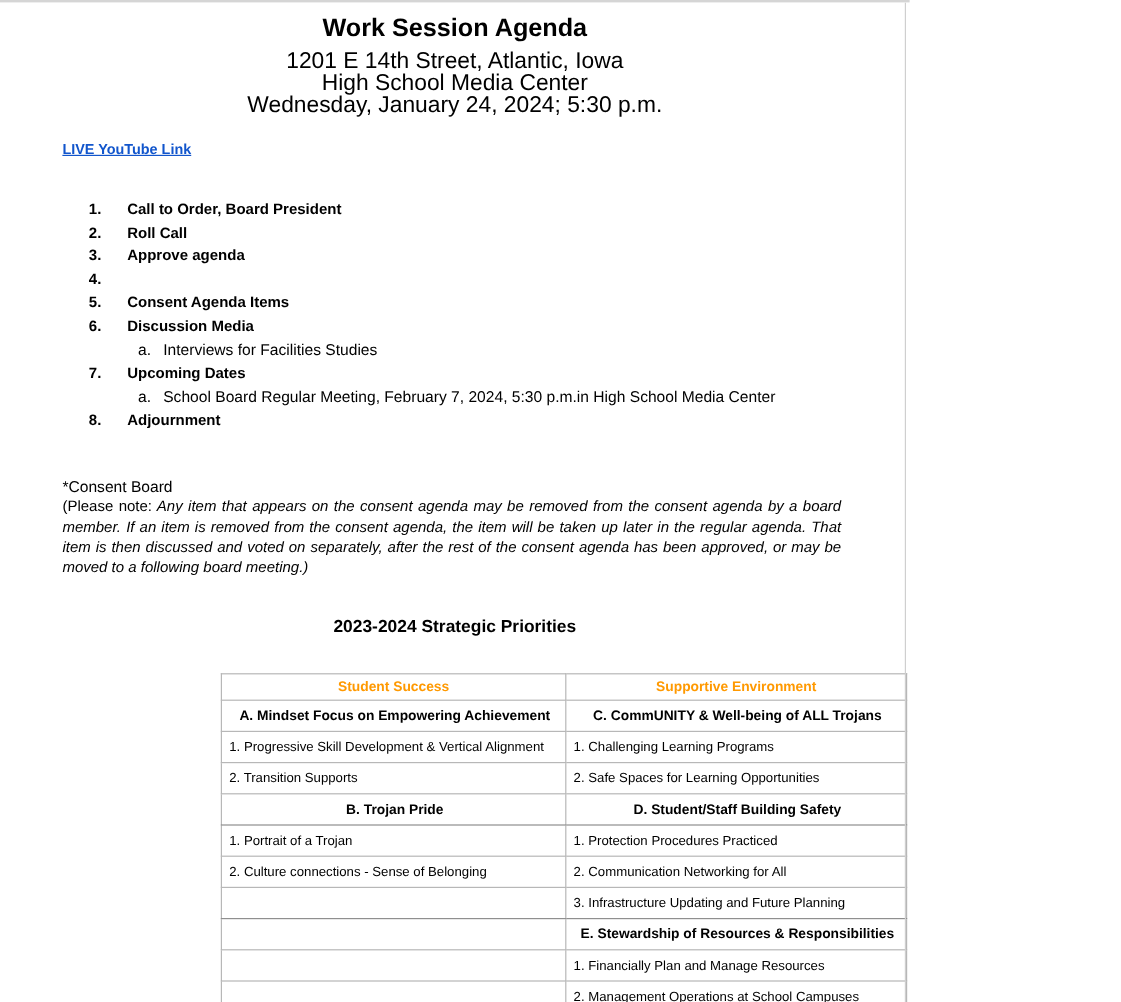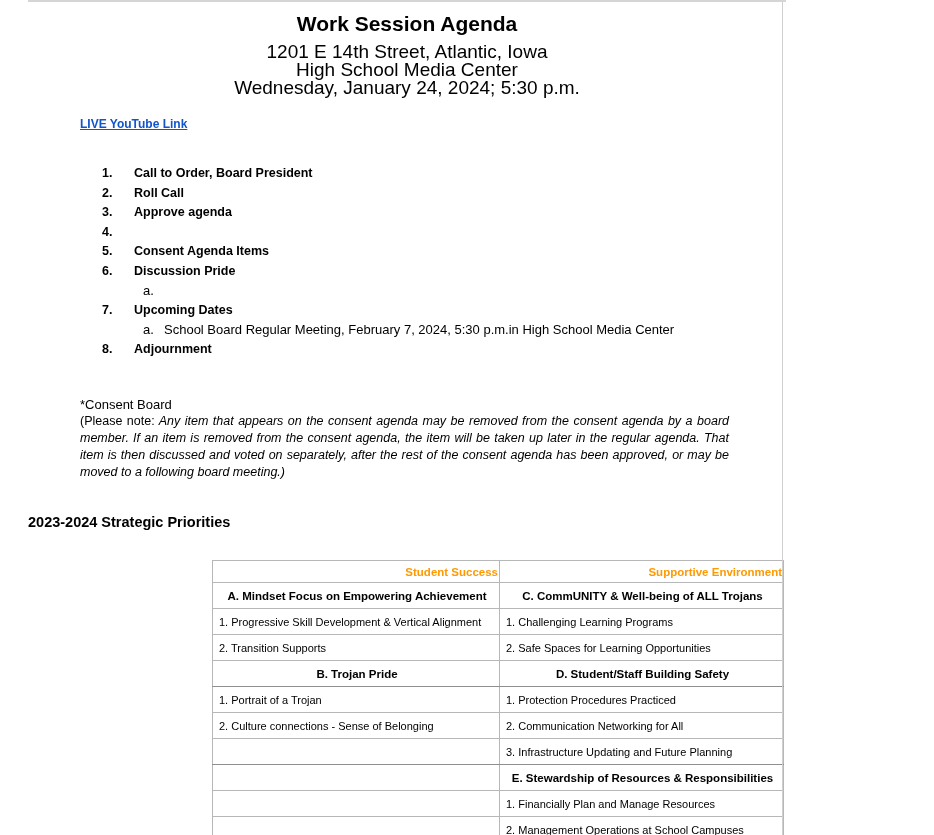--- a/index.html
+++ b/index.html
@@ -15,21 +15,20 @@
     color: #000000;
   }
   .page {
     position: relative;
     width: 758px;
     height: 835px;
     background: #ffffff;
     border-top: 2px solid #d5d5d5;
     overflow: hidden;
     box-sizing: border-box;
-    margin-left: 28px;
   }
   .right-edge {
     position: absolute;
     top: 0;
     right: 3px;
     width: 1px;
     height: 100%;
     background: #cfcfcf;
   }
   header { text-align: center; padding-top: 9px; }
@@ -69,21 +68,21 @@
     margin: 0;
     font-size: 12.5px;
     line-height: 17px;
     text-align: justify;
   }
   .note-prefix { font-style: normal; }
   .note-body { font-style: italic; }
 
   .priorities-title {
     margin: 33px 0 0 0;
-    text-align: left;
+    text-align: center;
     font-size: 14.5px;
     font-weight: bold;
     line-height: 17px;
   }
 
   table.priorities {
     margin: 29px 0 0 184px;
     width: 571px;
     border-collapse: collapse;
     table-layout: fixed;
@@ -92,21 +91,21 @@
     border: 1px solid #b7b7b7;
     box-sizing: border-box;
   }
   table.priorities col.left  { width: 287px; }
   table.priorities col.right { width: 284px; }
   table.priorities thead th {
     height: 22px;
     color: #ff9900;
     font-size: 11.5px;
     font-weight: bold;
-    text-align: right;
+    text-align: center;
     vertical-align: middle;
   }
   table.priorities td {
     height: 26px;
     padding: 0 4px 0 6px;
     font-size: 11px;
     font-weight: normal;
     vertical-align: middle;
     white-space: nowrap;
     overflow: hidden;
@@ -148,24 +147,25 @@
       </li>
       <li class="agenda-item">
         <span class="num">4.</span>
       </li>
       <li class="agenda-item">
         <span class="num">5.</span>
         <span class="label">Consent Agenda Items</span>
       </li>
       <li class="agenda-item">
         <span class="num">6.</span>
-        <span class="label">Discussion Pride</span>
+        <span class="label">Discussion Media</span>
       </li>
       <li class="agenda-subitem">
         <span class="subnum">a.</span>
+        <span class="sublabel">Interviews for Facilities Studies</span>
       </li>
       <li class="agenda-item">
         <span class="num">7.</span>
         <span class="label">Upcoming Dates</span>
       </li>
       <li class="agenda-subitem">
         <span class="subnum">a.</span>
         <span class="sublabel">School Board Regular Meeting, February 7, 2024, 5:30 p.m.in High School Media Center</span>
       </li>
       <li class="agenda-item">

